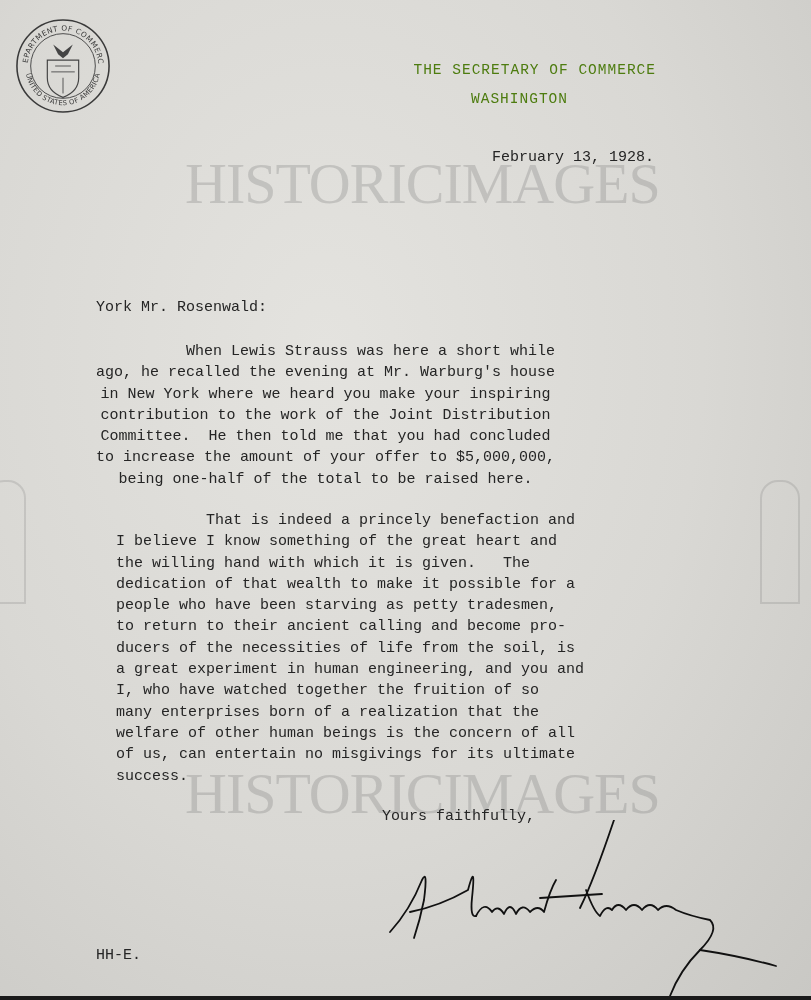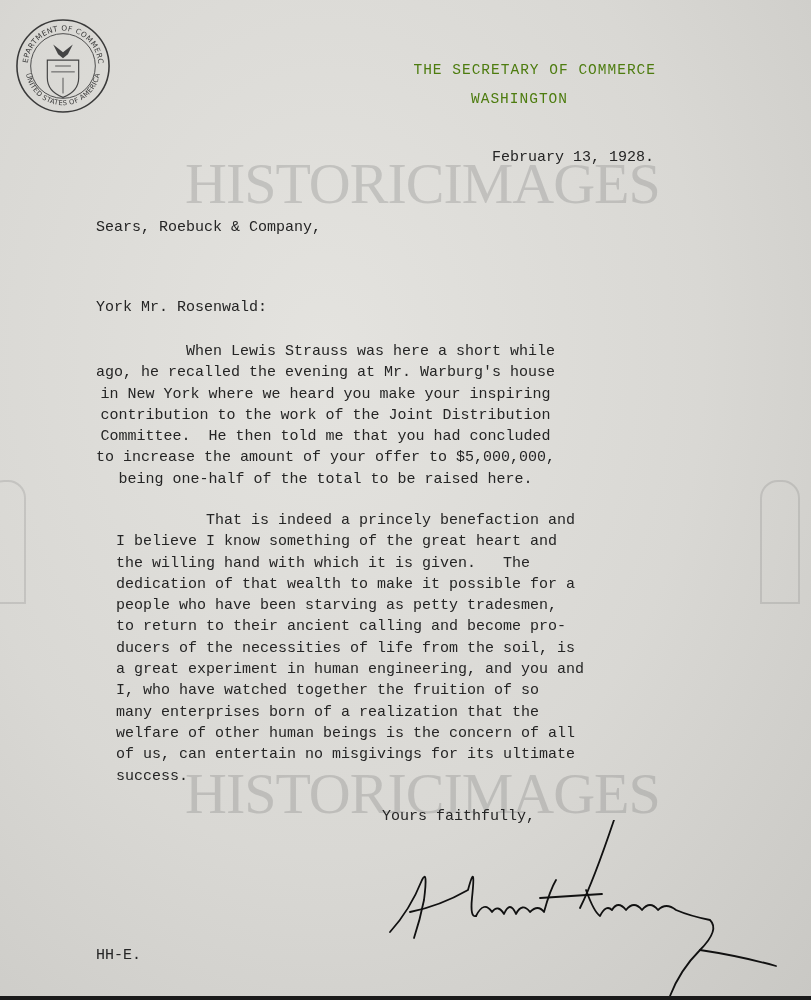--- a/index.html
+++ b/index.html
@@ -59,21 +59,21 @@
   <path d="M40 28 L50 36 L60 28 L55 38 L50 42 L45 38 Z" fill="#444"></path>
   <path d="M34 44 L66 44 L66 62 Q66 76 50 82 Q34 76 34 62 Z" fill="none" stroke="#444" stroke-width="1.2"></path>
   <path d="M38 56 L62 56 M42 50 L58 50 M50 62 L50 78" stroke="#555" stroke-width="1"></path>
 </svg>
 
 <div class="letterhead lh1">THE SECRETARY OF COMMERCE</div>
 <div class="letterhead lh2">WASHINGTON</div>
 
 <div class="typed date">February 13, 1928.</div>
 
-<div class="typed addr"><div>Sears, Roebuck &amp; Company,</div></div>
+<div class="typed addr"></div>
 
 <div class="typed salute">York Mr. Rosenwald:</div>
 
 <div class="typed para1"><div>          When Lewis Strauss was here a short while</div><div>ago, he recalled the evening at Mr. Warburg's house</div><div>in New York where we heard you make your inspiring</div><div>contribution to the work of the Joint Distribution</div><div>Committee.  He then told me that you had concluded</div><div>to increase the amount of your offer to $5,000,000,</div><div>being one-half of the total to be raised here.</div></div>
 
 <div class="typed para2"><div>          That is indeed a princely benefaction and</div><div>I believe I know something of the great heart and</div><div>the willing hand with which it is given.   The</div><div>dedication of that wealth to make it possible for a</div><div>people who have been starving as petty tradesmen,</div><div>to return to their ancient calling and become pro-</div><div>ducers of the necessities of life from the soil, is</div><div>a great experiment in human engineering, and you and</div><div>I, who have watched together the fruition of so</div><div>many enterprises born of a realization that the</div><div>welfare of other human beings is the concern of all</div><div>of us, can entertain no misgivings for its ultimate</div><div>success.</div></div>
 
 <div class="typed closing">Yours faithfully,</div>
 
 <svg class="sig" viewBox="0 0 420 180">

